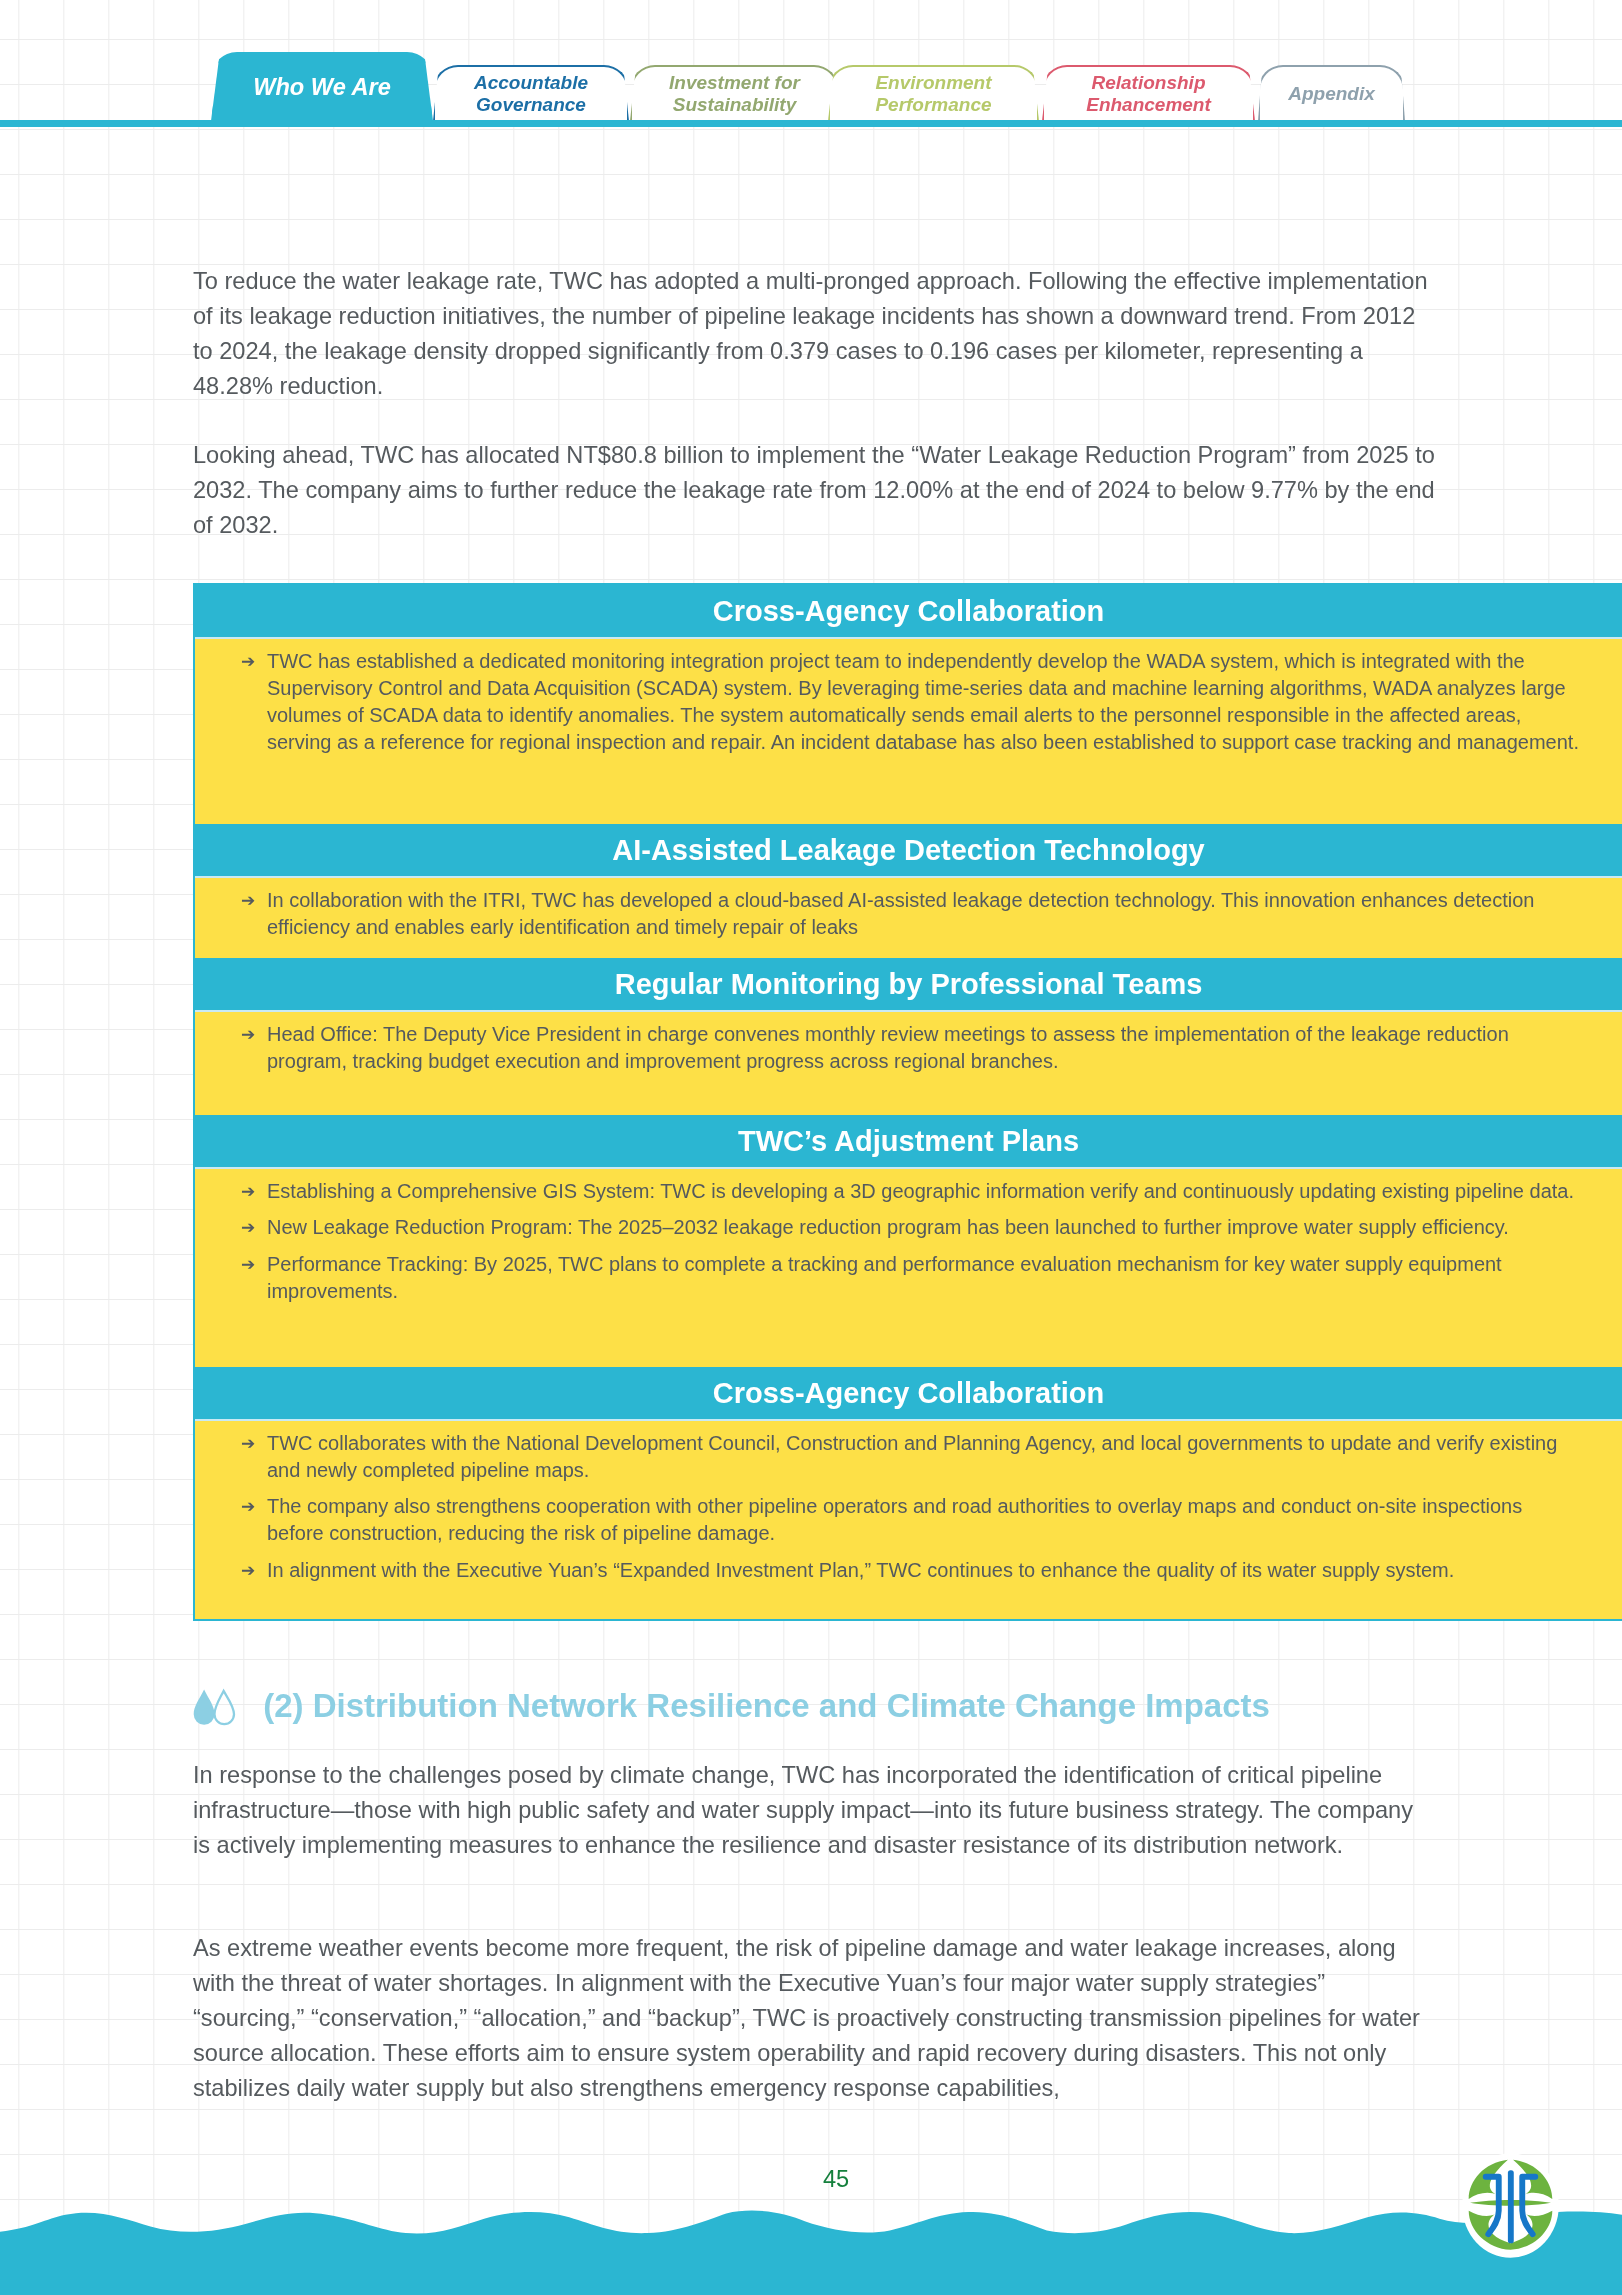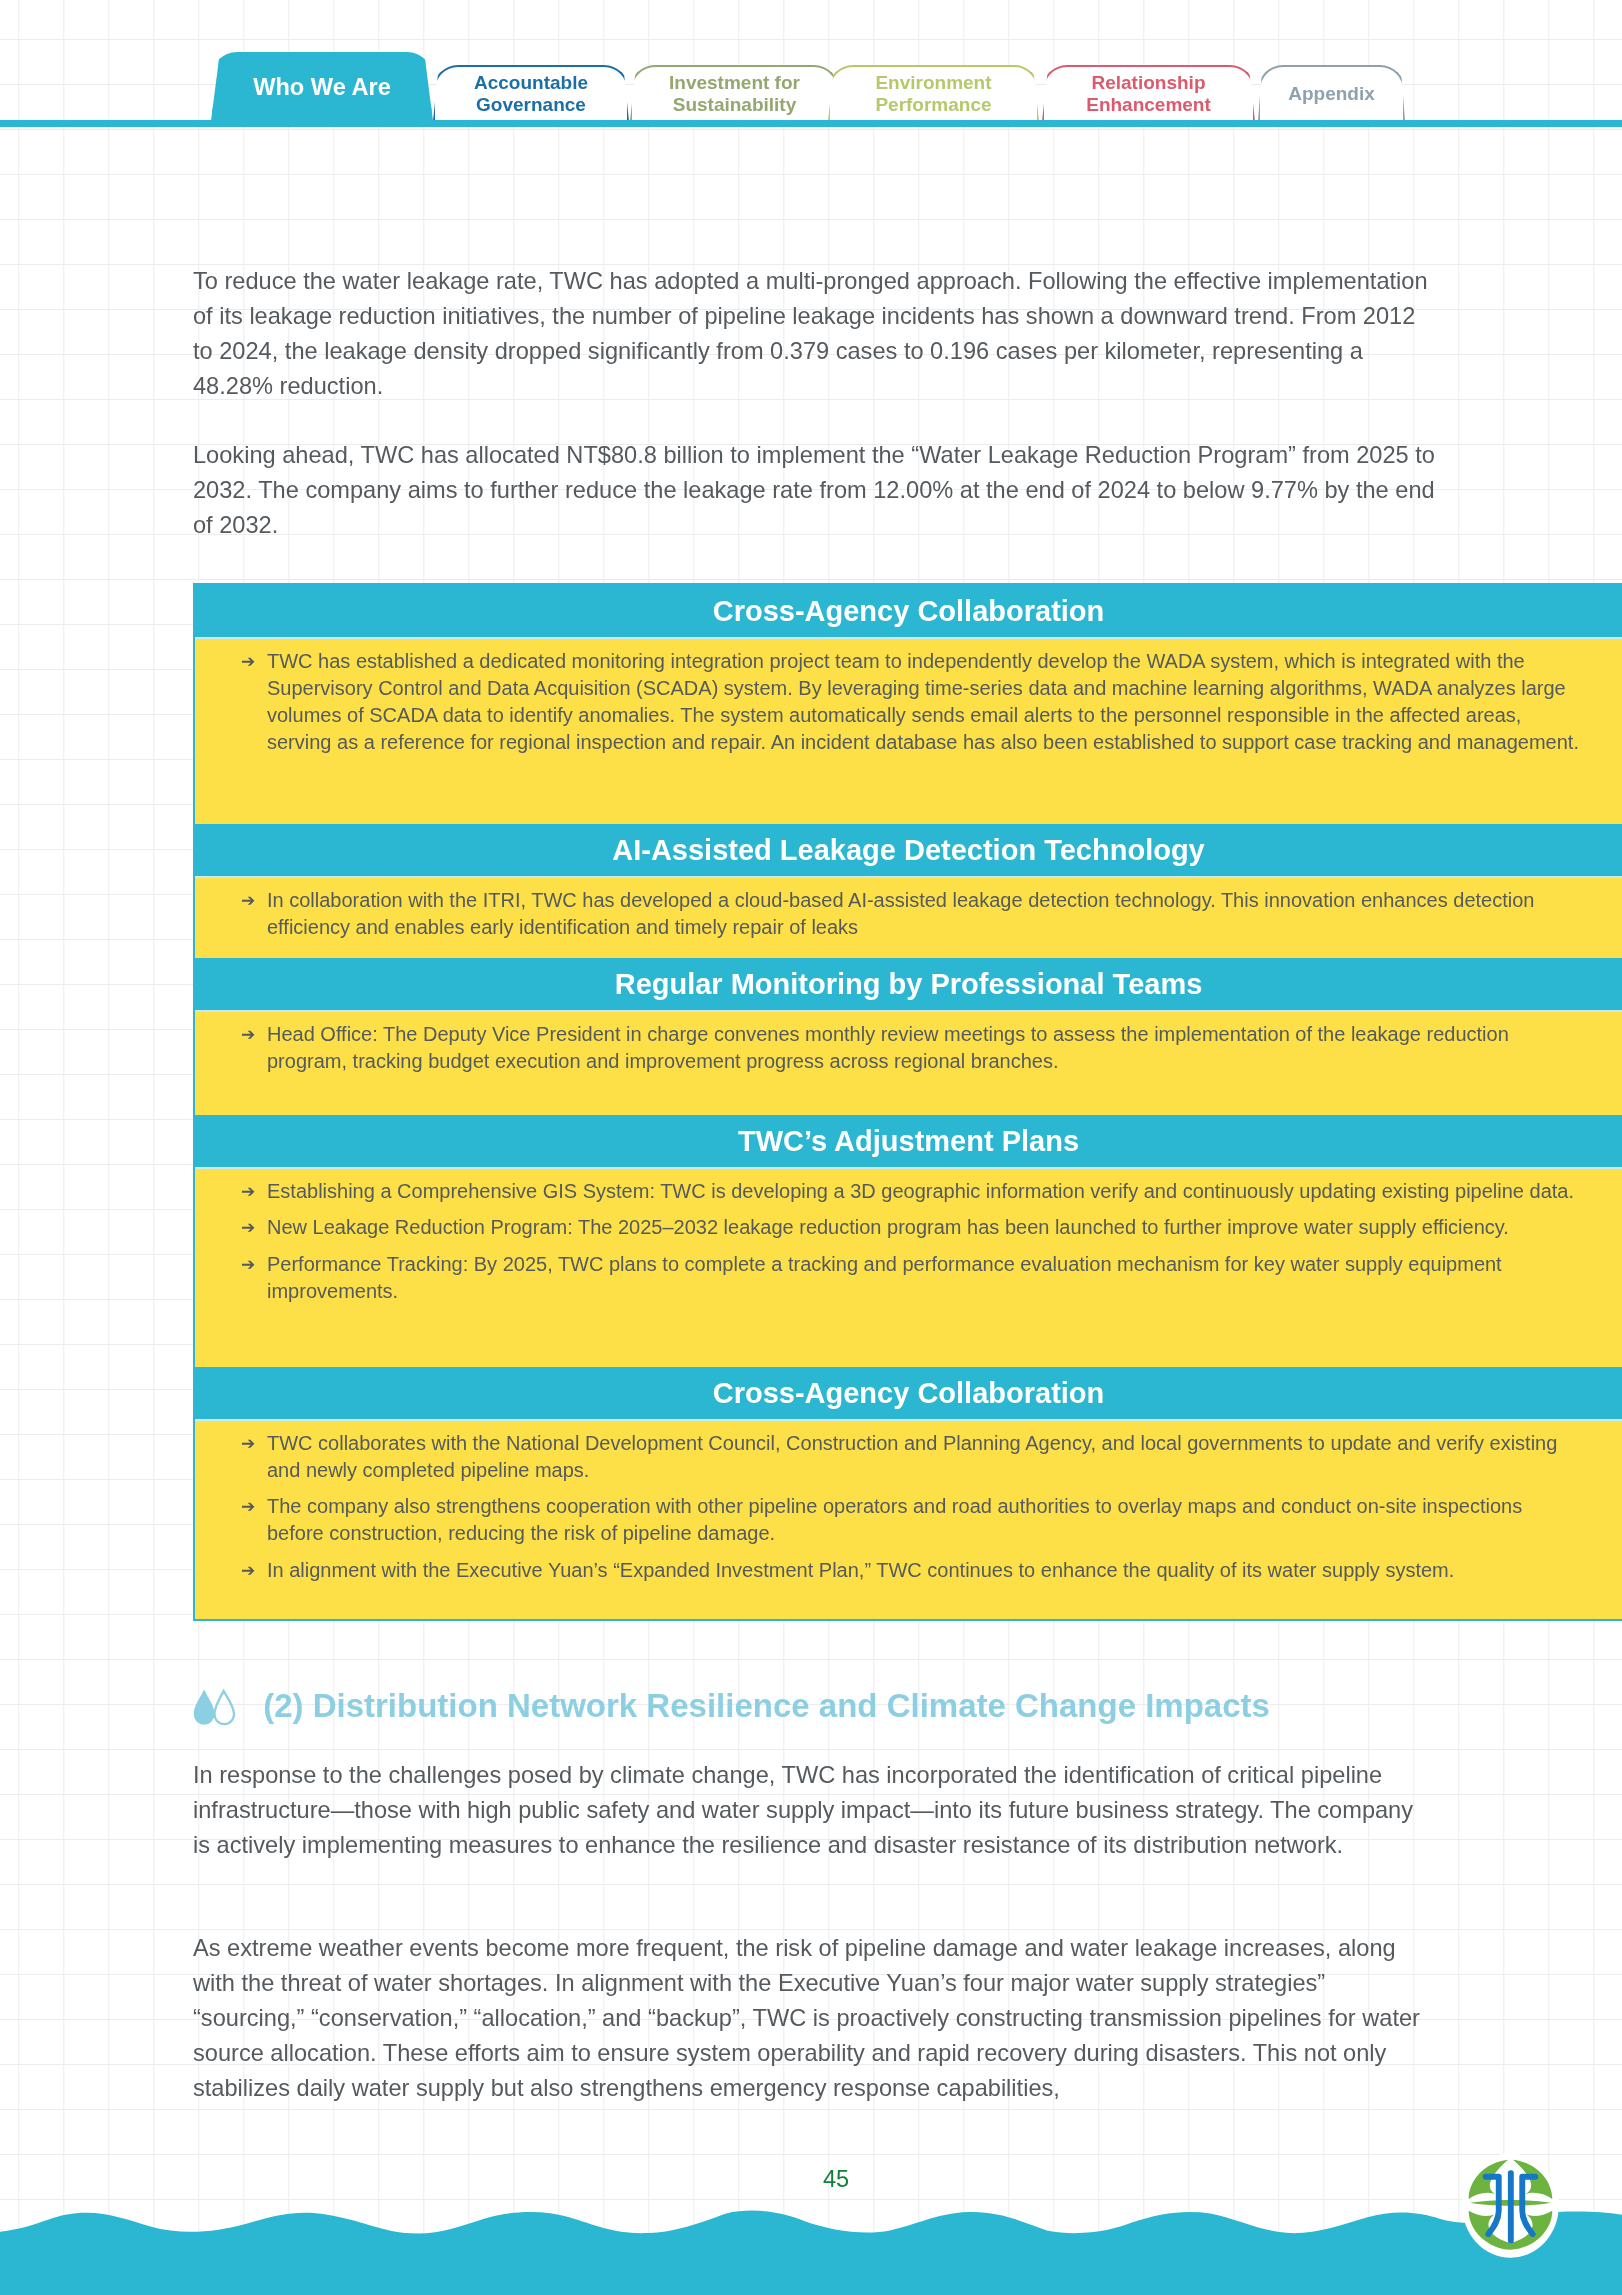--- a/index.html
+++ b/index.html
@@ -24,21 +24,21 @@
     border: 2.6px solid; border-bottom: none;
     border-radius: 25px 25px 0 0;
     background: #fff; box-sizing: border-box;
     clip-path: polygon(0 100%, 3% 0, 97% 0, 100% 100%);
   }
   .tab.active {
     top: 52px; height: 69px; background: #2bb6d2; color: #fff; border-color: #2bb6d2;
     font-size: 23.6px; clip-path: polygon(0 100%, 4% 0, 96% 0, 100% 100%);
     border-radius: 26px 26px 0 0;
   }
-  .tab .tab-label { white-space: pre-line; }
+  .tab .tab-label { white-space: pre-line; font-style: italic; }
 
   
   .para {
     position: absolute; left: 193px; width: 1243px;
     font-size: 23.6px; line-height: 35px; color: #555a5e;
     margin: 0;
   }
 
   
   .panel {

